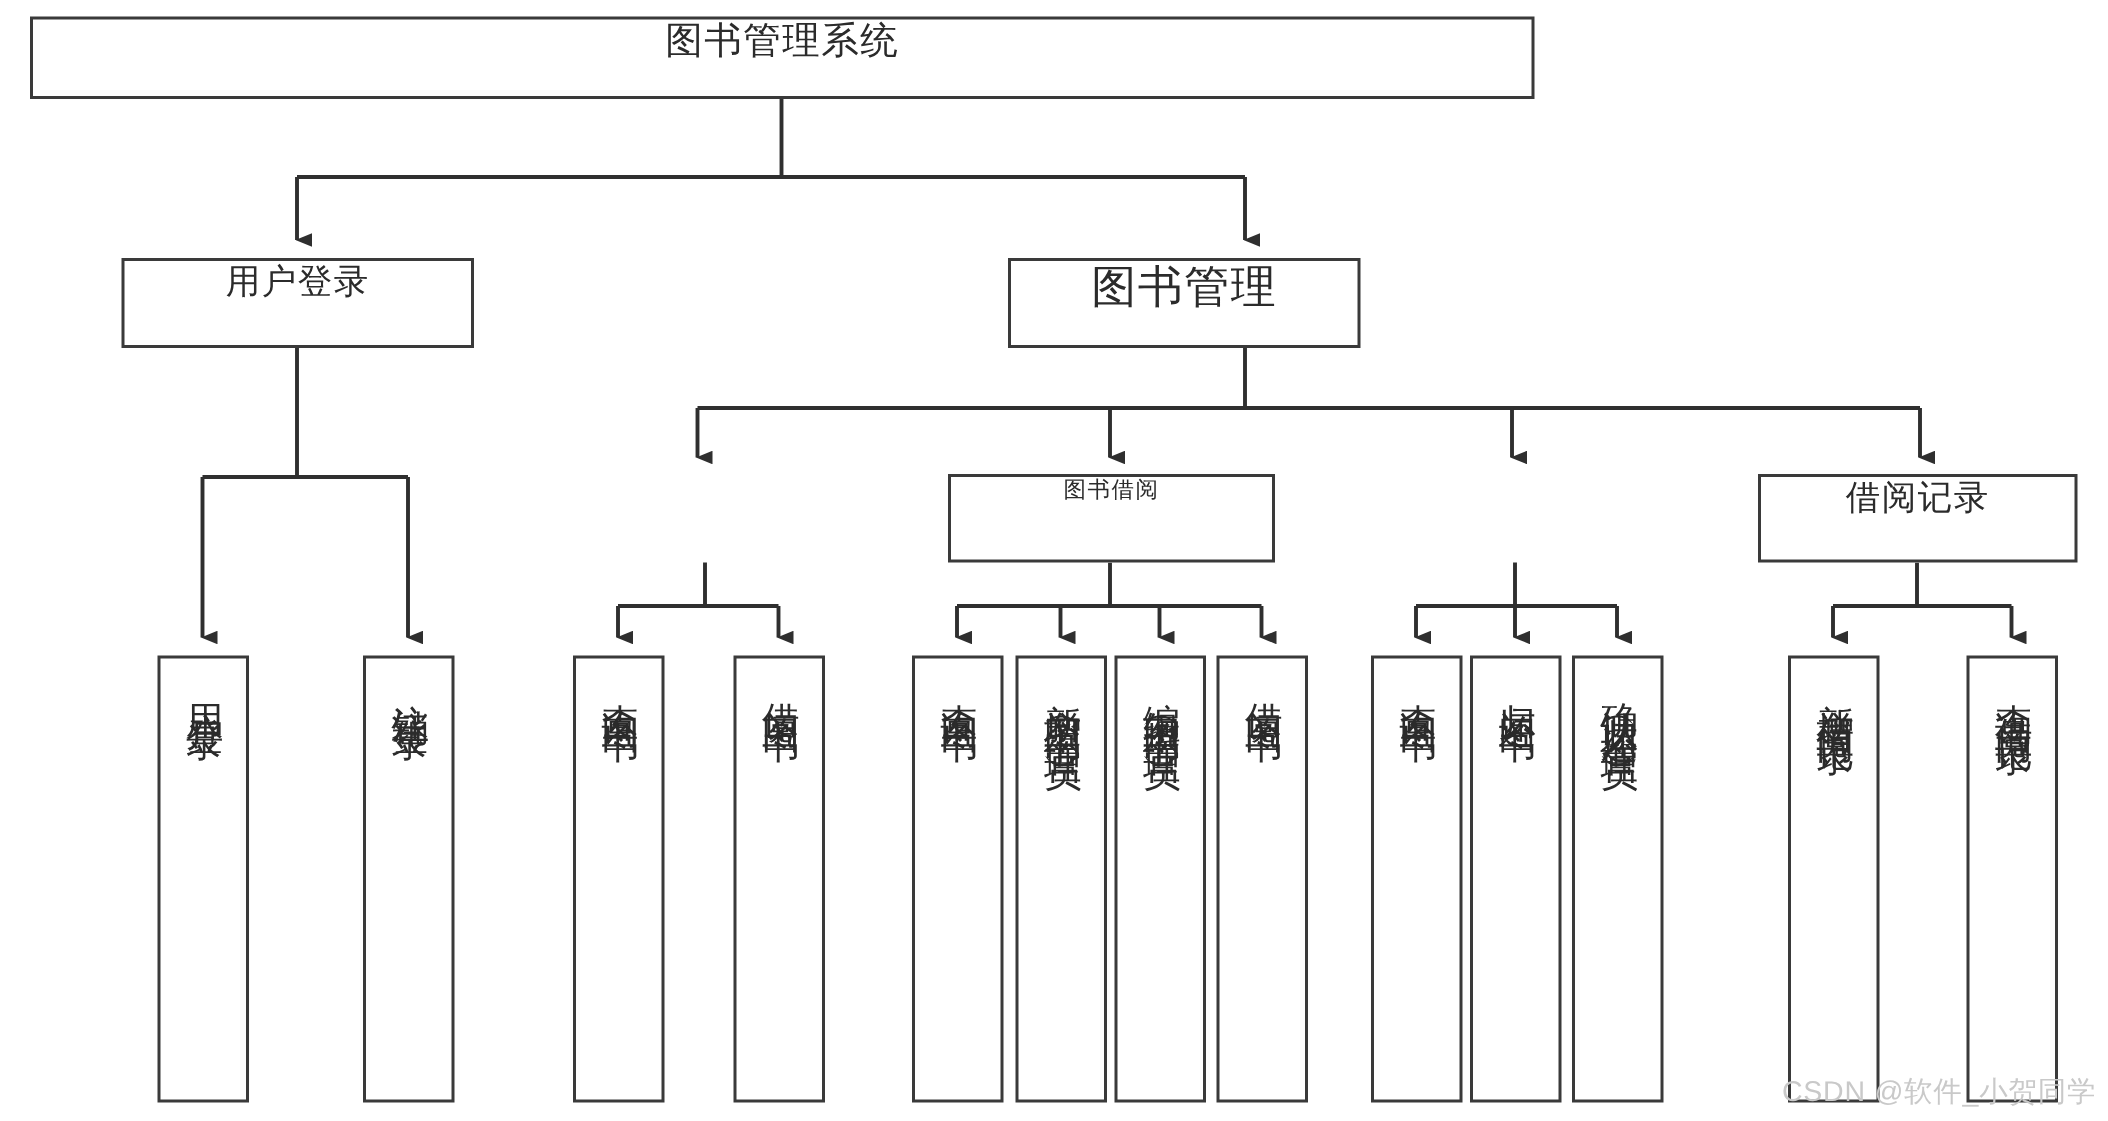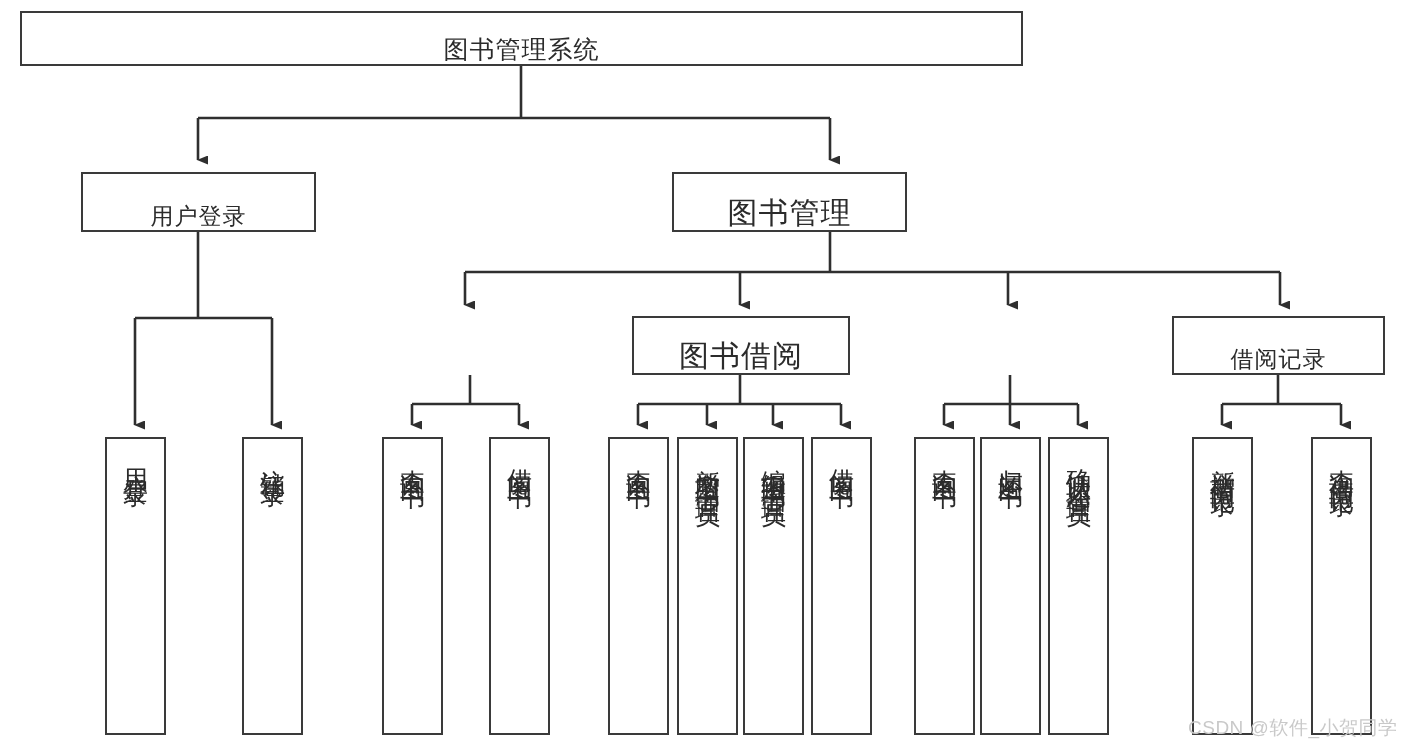--- a/index.html
+++ b/index.html
@@ -24,21 +24,21 @@
     width: 1405px;
     height: 747px;
     pointer-events: none;
   }
   .node {
     position: absolute;
     box-sizing: border-box;
     background: #ffffff;
     border: 2px solid #3a3a3a;
     display: flex;
-    align-items: flex-end;
+    align-items: flex-start;
     justify-content: center;
     color: #2b2b2b;
     z-index: 2;
   }
   .node .label {
     display: block;
     line-height: 1.18;
     letter-spacing: 1px;
     white-space: pre;
   }
@@ -128,21 +128,21 @@
     <span class="label">图书管理系统</span>
   </div>
 
   <div class="node horiz" style="left:81px; top:172px; width:235px; height:60px; font-size:23px;">
     <span class="label">用户登录</span>
   </div>
   <div class="node horiz" style="left:672px; top:172px; width:235px; height:60px; font-size:30px;">
     <span class="label">图书管理</span>
   </div>
 
-  <div class="node horiz" style="left:632px; top:316px; width:218px; height:59px; font-size:30px;">
+  <div class="node horiz" style="left:632px; top:316px; width:218px; height:59px; font-size:15px;">
     <span class="label">图书借阅</span>
   </div>
   <div class="node horiz" style="left:1172px; top:316px; width:213px; height:59px; font-size:23px;">
     <span class="label">借阅记录</span>
   </div>
 
   <div class="node vert" style="left:105px; top:437px; width:61px; height:298px; font-size:25px;">
     <span class="label">用户登录</span>
   </div>
   <div class="node vert" style="left:242px; top:437px; width:61px; height:298px; font-size:25px;">

